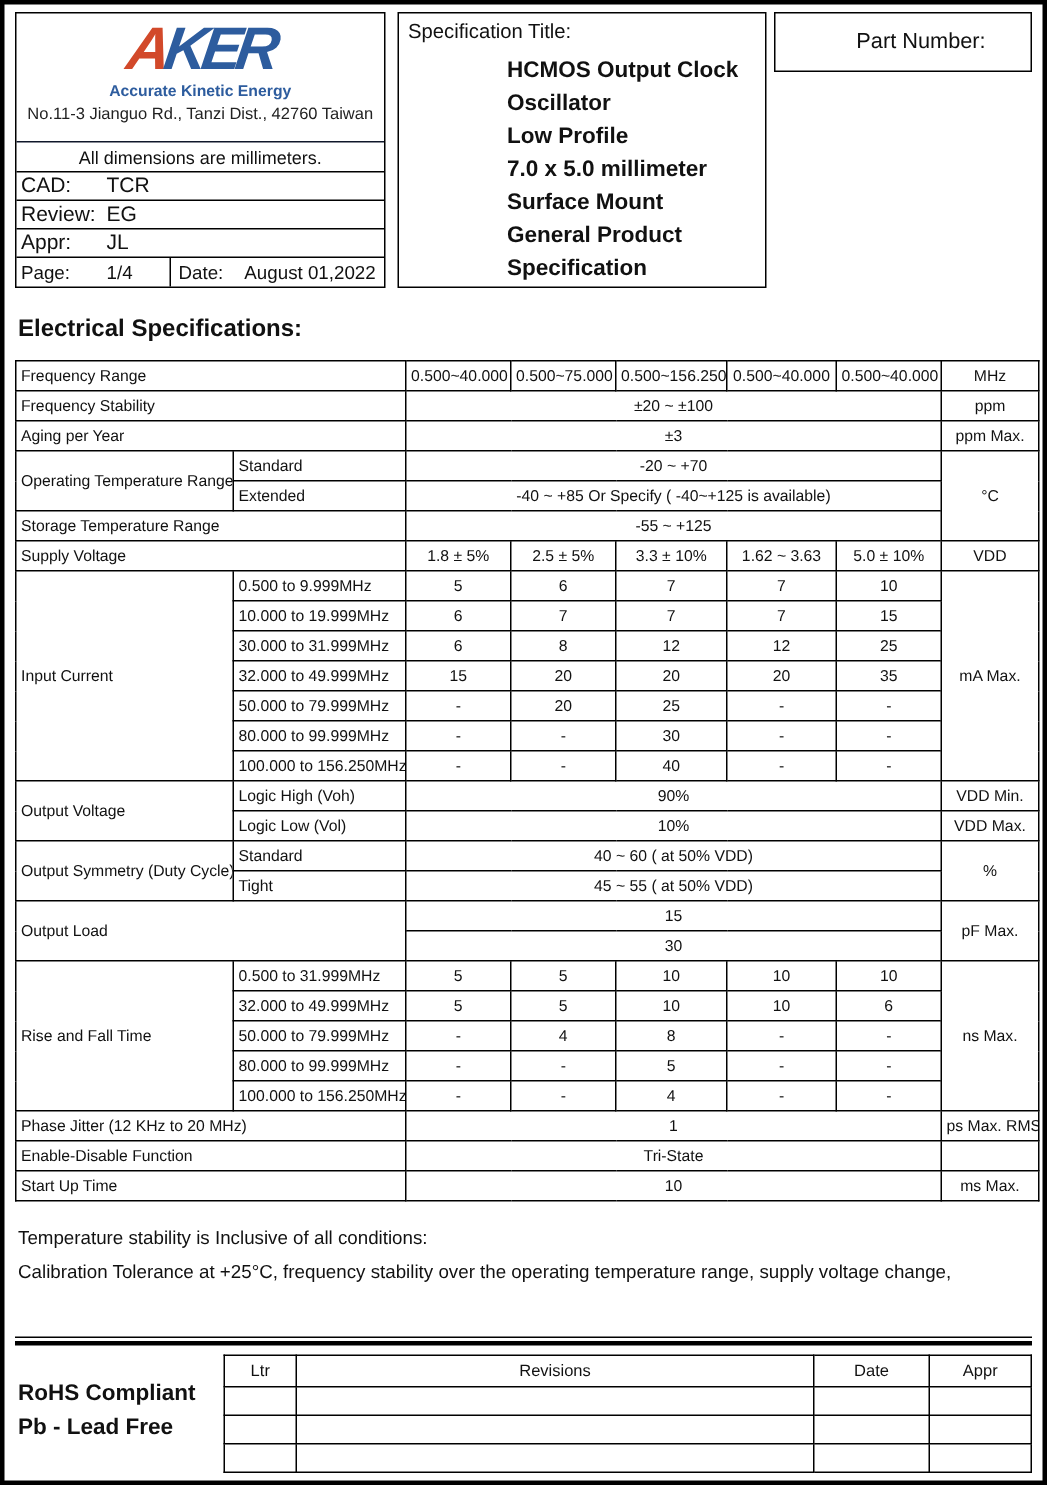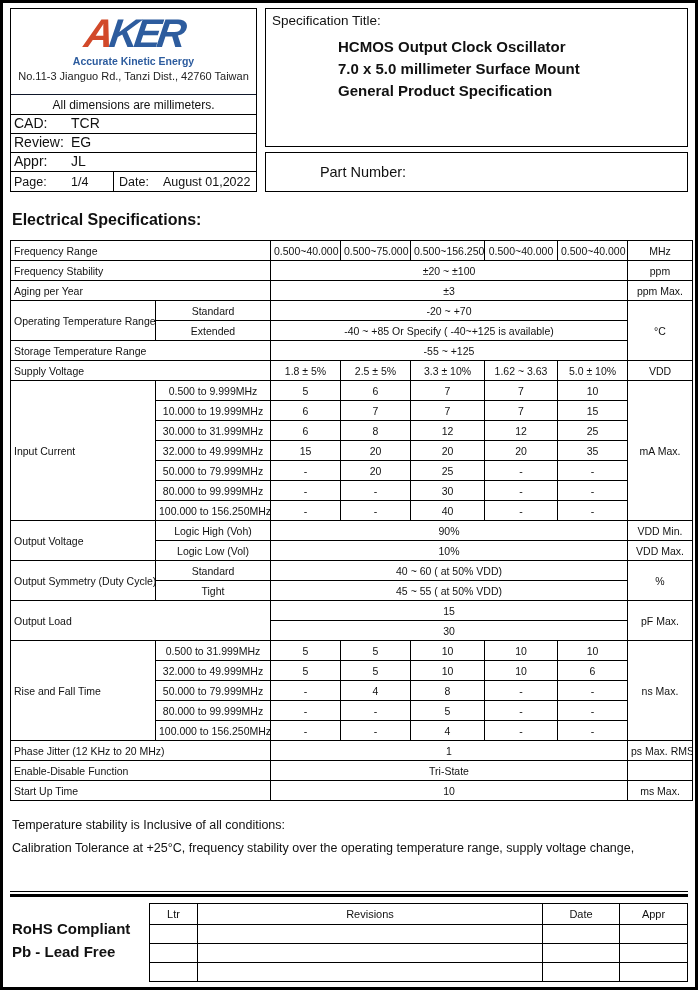--- a/index.html
+++ b/index.html
@@ -17,36 +17,36 @@
   .tagline { font-weight:bold; font-size:10.5px; line-height:12px; }
   .address { font-size:11px; line-height:14px; margin-top:2px; color:#222; }
   .dim-note { border-top:1px solid #0f172a; text-align:center; font-size:12px; padding:3px 0 2px; }
   .info-row { border-top:1px solid #000; display:flex; font-size:14px; height:19px; align-items:flex-start; }
   .info-label { width:60px; padding-left:3px; }
   .info-value { flex:1; }
   .page-row { border-top:1px solid #000; display:flex; font-size:12.5px; height:20px; align-items:stretch; }
   .page-row .info-label { display:flex; align-items:center; }
   .page-val { width:42px; display:flex; align-items:center; }
   .date-cell { flex:1; border-left:1px solid #000; display:flex; align-items:center; padding-left:5px; gap:14px; }
-  .right-block { flex:1; display:flex; flex-direction:column; gap:5px; }
+  .right-block { flex:1; display:flex; gap:5px; }
   .title-box { border:1px solid #000; flex:1; padding:4px 6px; }
   .spec-title-label { font-size:13.5px; }
   .title-lines { margin:8px 0 0 66px; font-weight:bold; font-size:15px; line-height:22px; }
   .pn-box { border:1px solid #000; height:40px; display:flex;padding-left:24px; }
   .pn-label { width:146px; display:flex; align-items:center; justify-content:center; font-size:14.5px; }
   .pn-value { width:212px; border-left:1px solid #000; border-right:1px solid #000; display:flex; align-items:center; justify-content:center; font-weight:bold; font-size:15.5px; }
   .pn-empty { flex:1; }
   
   .section-heading { font-weight:bold; font-size:16px; margin:19px 0 11px 2px; }
   
   table.spec { border-collapse:collapse; table-layout:fixed; width:682px; }
   table.spec td { border:1px solid #000; font-size:10.5px; height:20px; padding:0 3px;
                   text-align:center; overflow:hidden; white-space:nowrap; }
   table.spec td.param { text-align:left; padding-left:3px;margin-left:28px; }
-  table.spec td.sub { text-align:center; padding-right:3px; }
+  table.spec td.sub { text-align:left; padding-right:3px; }
   
   .notes { margin-top:13px; font-size:12.5px; line-height:23px; padding-left:2px; }
   
   .footer { position:absolute; left:7px; right:7px; bottom:5px; }
   .sep-thin { height:1px; background:#000; }
   .sep-thick { height:3px; background:#000; margin-top:2px; }
   .footer-content { display:flex; margin-top:6px; }
   .rohs { width:144px; font-weight:bold; font-size:15px; line-height:23px; padding-top:14px; padding-left:2px; }
   table.rev { border-collapse:collapse; table-layout:fixed; width:540px; }
   table.rev td { border:1px solid #000; font-size:11px; text-align:center; height:19px; }
@@ -88,20 +88,21 @@
           <span>August 01,2022</span>
         </span>
       </div>
     </div>
 
     <div class="right-block">
       <div class="title-box">
         <div class="spec-title-label">Specification Title:</div>
         <div class="title-lines">
           <div>HCMOS Output Clock Oscillator</div>
+          <div>Low Profile</div>
           <div>7.0 x 5.0 millimeter Surface Mount</div>
           <div>General Product Specification</div>
         </div>
       </div>
       <div class="pn-box">
         <div class="pn-label">Part Number:</div>
         <div class="pn-empty"></div>
       </div>
     </div>
 

